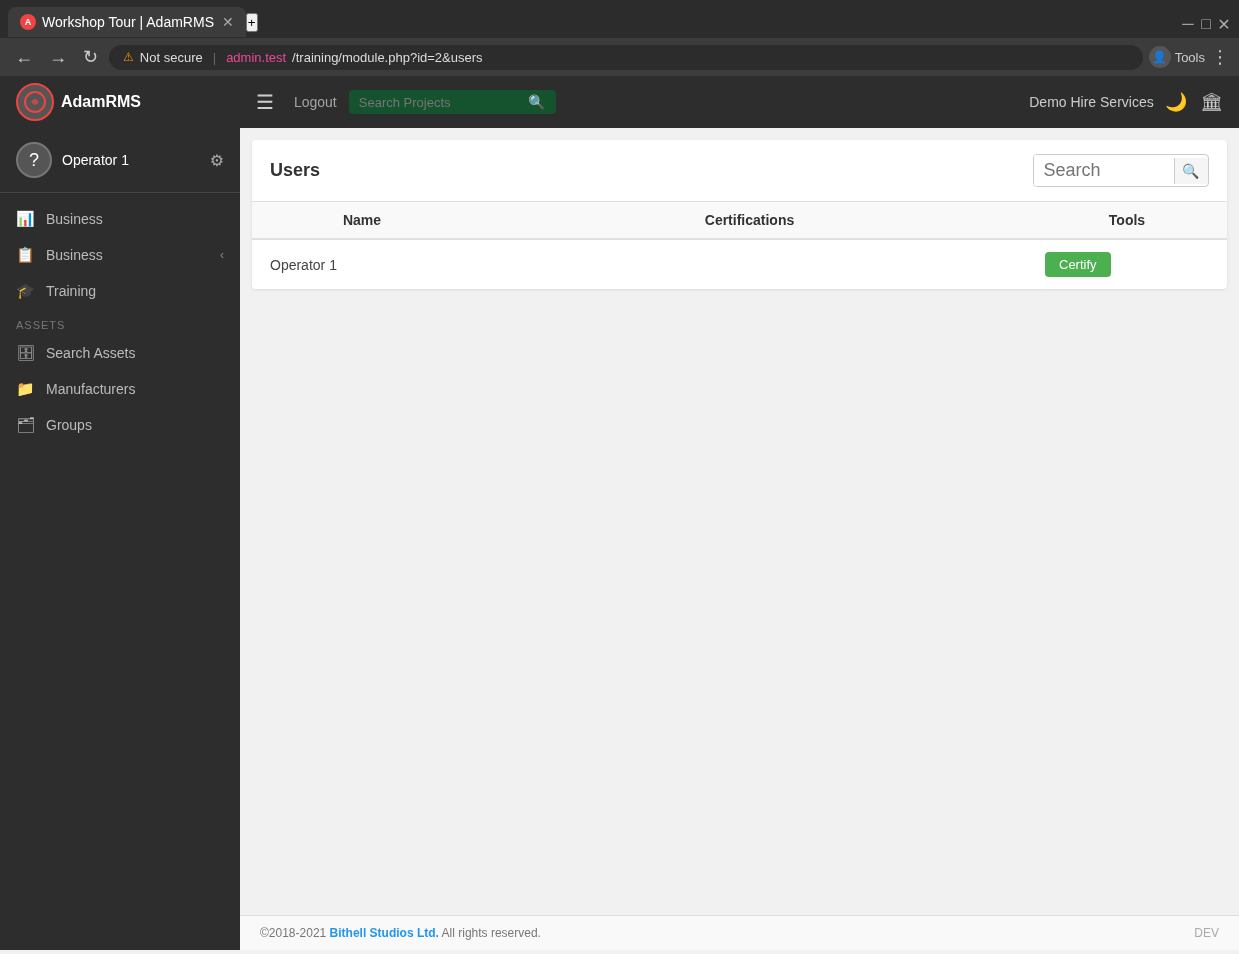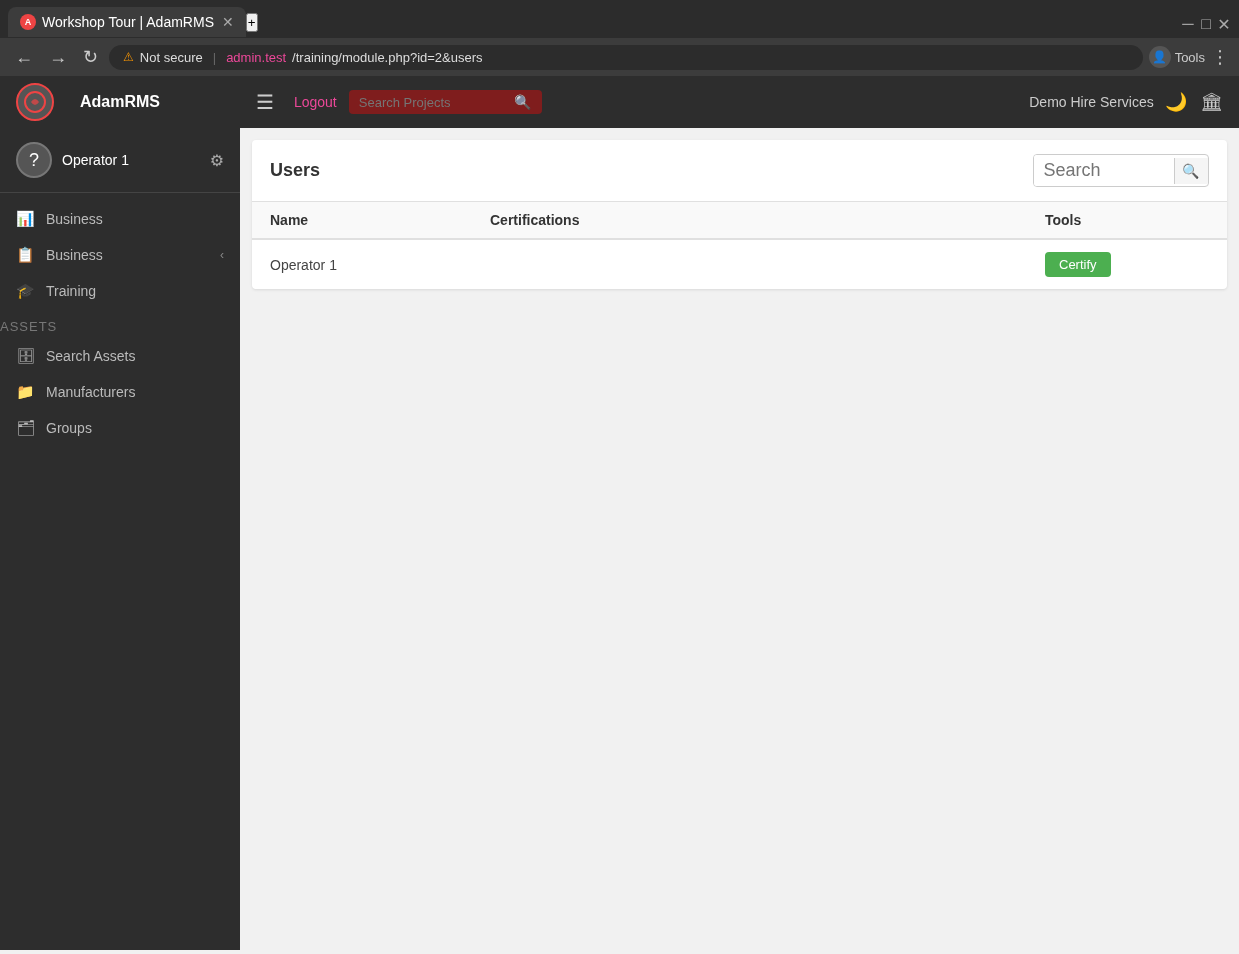--- a/index.html
+++ b/index.html
@@ -24,62 +24,62 @@
     .browser-nav .menu-dots { font-size: 18px; color: #ccc; cursor: pointer; }
     .window-controls { display: flex; align-items: center; gap: 4px; margin-left: 8px; }
     .window-ctrl { width: 14px; height: 14px; font-size: 16px; color: #aaa; cursor: pointer; background: none; border: none; }
 
     
     .app-wrapper { display: flex; flex-direction: column; height: calc(954px - 38px - 42px); }
     .app-main { display: flex; flex: 1; overflow: hidden; }
 
     
     .top-nav { background: #2d2d2d; color: #fff; display: flex; align-items: center; padding: 0 16px; height: 52px; flex-shrink: 0; }
-    .top-nav .logo-area { display: flex; align-items: center; gap: 26px; width: 240px; }
+    .top-nav .logo-area { display: flex; align-items: center; gap: 7px; width: 240px; }
     .top-nav .logo-icon { width: 38px; height: 38px; border-radius: 50%; border: 2px solid #e44; display: flex; align-items: center; justify-content: center; background: #555; }
     .top-nav .logo-icon svg { width: 24px; height: 24px; }
     .top-nav .app-name { font-size: 16px; font-weight: bold; color: #fff; }
     .top-nav .nav-right { display: flex; align-items: center; gap: 12px; flex: 1; }
     .top-nav .hamburger { font-size: 20px; color: #ccc; cursor: pointer; background: none; border: none; margin-right: 8px; }
-    .top-nav .logout-btn { color: #ec4899; background: none; border: none; font-size: 14px; cursor: pointer; }
-    .search-projects { display: flex; align-items: center; background: #7f1d1d; border-radius: 4px; padding: 4px 10px; gap: 6px; flex: 0 0 auto; }
+    .top-nav .logout-btn { color: #a3a3a3; background: none; border: none; font-size: 14px; cursor: pointer; }
+    .search-projects { display: flex; align-items: center; background: #14532d; border-radius: 4px; padding: 4px 10px; gap: 20px; flex: 0 0 auto; }
     .search-projects input { background: none; border: none; color: #aaa; font-size: 13px; outline: none; width: 150px; }
     .search-projects .search-icon { color: #aaa; font-size: 14px; }
     .top-nav .spacer { flex: 1; }
     .demo-hire { color: #ccc; font-size: 14px; cursor: pointer; }
     .top-nav .dark-mode-btn { background: none; border: none; color: #ccc; font-size: 18px; cursor: pointer; }
     .top-nav .warehouse-btn { background: none; border: none; color: #ccc; font-size: 18px; cursor: pointer; }
 
     
     .sidebar { background: #2d2d2d; width: 240px; flex-shrink: 0; color: #ccc; display: flex; flex-direction: column; }
     .sidebar-user { display: flex; align-items: center; gap: 10px; padding: 14px 16px; border-bottom: 1px solid #444; }
     .sidebar-user .user-avatar { width: 36px; height: 36px; border-radius: 50%; background: #555; display: flex; align-items: center; justify-content: center; font-size: 18px; color: #fff; border: 2px solid #777; }
     .sidebar-user .user-name { font-size: 14px; color: #fff; flex: 1; }
     .sidebar-user .gear-icon { font-size: 16px; color: #aaa; cursor: pointer; }
     .sidebar-nav { padding: 8px 0; flex: 1; overflow-y: auto; }
     .sidebar-item { display: flex; align-items: center; gap: 10px; padding: 9px 16px; cursor: pointer; color: #bbb; font-size: 14px; }
     .sidebar-item .item-icon { width: 20px; text-align: center; font-size: 15px; }
     .sidebar-item .item-label { flex: 1; }
     .sidebar-item .chevron { font-size: 12px; color: #888; }
-    .sidebar-section { padding: 10px 0 4px; font-size: 13px; color: #777; text-transform: uppercase; letter-spacing: 1px; }
+    .sidebar-section { padding: 10px 16px 4px; font-size: 11px; color: #777; text-transform: uppercase; letter-spacing: 1px; }
 
     
     .main-content { flex: 1; background: #f1f1f1; display: flex; flex-direction: column; overflow-y: auto; }
     .content-area { padding: 12px; flex: 1; }
     .users-panel { background: #fff; border-radius: 4px; box-shadow: 0 1px 3px rgba(0,0,0,0.1); }
     .users-header { display: flex; align-items: center; justify-content: space-between; padding: 14px 18px; border-bottom: 1px solid #e0e0e0; }
     .users-title { font-size: 18px; font-weight: bold; color: #333; }
     .users-search { display: flex; align-items: center; border: 1px solid #ccc; border-radius: 4px; overflow: hidden; }
     .users-search input { border: none; padding: 5px 10px; font-size: 18px; outline: none; width: 140px; }
     .users-search .search-btn { background: #f5f5f5; border: none; border-left: 1px solid #ccc; padding: 5px 8px; cursor: pointer; font-size: 14px; color: #555; }
 
     
     .users-table { width: 100%; border-collapse: collapse; }
     .users-table thead tr { background: #f9f9f9; }
-    .users-table th { padding: 10px 18px; text-align: left; font-size: 14px; font-weight: bold; color: #333; border-bottom: 2px solid #e0e0e0; }
+    .users-table th { padding: 10px 18px; text-align: center; font-size: 14px; font-weight: bold; color: #333; border-bottom: 2px solid #e0e0e0; }
     .users-table td { padding: 12px 18px; border-bottom: 1px solid #e8e8e8; font-size: 14px; color: #444; vertical-align: middle; }
     .users-table tr:last-child td { border-bottom: none; }
     .users-table .tools-col { width: 200px; }
     .users-table .name-col { width: 220px; }
     .cert-text { color: #444; }
     .cert-text .cert-operator { font-weight: bold; color: #333; }
     .certify-btn { background: #4caf50; color: #fff; border: none; border-radius: 4px; padding: 5px 14px; font-size: 13px; cursor: pointer; }
     .revoke-btn { background: #f44336; color: #fff; border: none; border-radius: 4px; padding: 5px 14px; font-size: 13px; cursor: pointer; margin-left: 4px; }
 
     
@@ -216,15 +216,23 @@
                 <td></td>
                 <td>
                   <button class="certify-btn">Certify</button>
                 </td>
               </tr>
             </tbody>
           </table>
         </div>
       </div>
 
+      <div class="app-footer">
+        <span>
+          <span>©2018-2021 </span>
+          <a class="footer-link" href="#">Bithell Studios Ltd.</a>
+          <span> All rights reserved.</span>
+        </span>
+        <span class="footer-dev">DEV</span>
+      </div>
     </div>
   </div>
 </div>
 
 </body></html>

